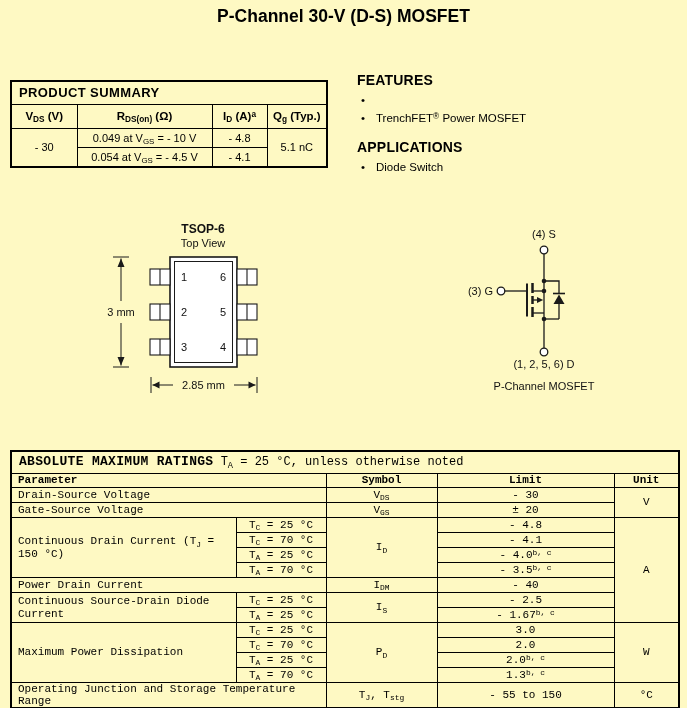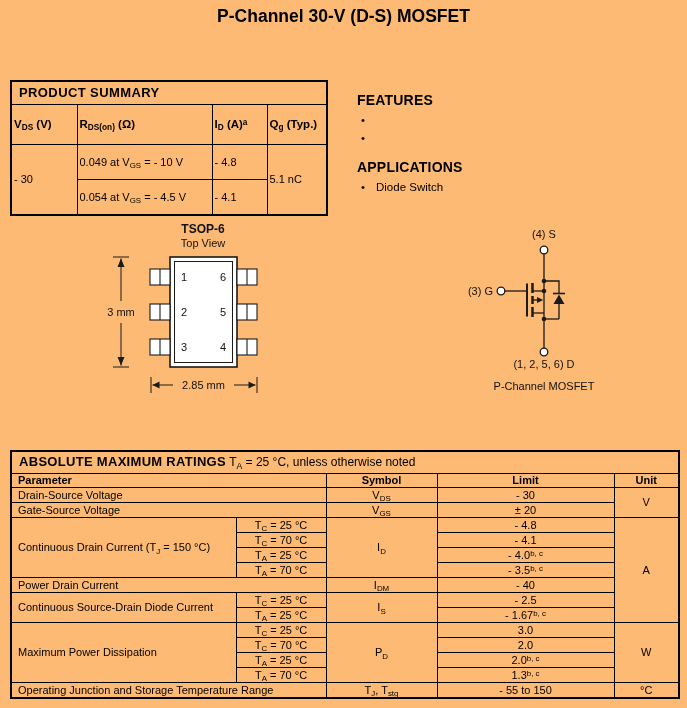--- a/index.html
+++ b/index.html
@@ -1,34 +1,34 @@
 <!DOCTYPE html>
 <html><head>
 <meta charset="utf-8">
 <style>
   html,body{margin:0;padding:0;background:#fff;}
-  .page{position:relative;width:687px;height:708px;background:#fdba74;overflow:hidden;
+  .page{position:relative;width:687px;height:708px;background:#fef9c3;overflow:hidden;
         font-family:"Liberation Sans",sans-serif;color:#000;}
   .page-title{position:absolute;left:0;top:6px;width:100%;text-align:center;
         font-size:17.5px;font-weight:bold;margin:0;}
 
   
   table.ps{position:absolute;left:10px;top:80px;width:316px;border-collapse:collapse;
         table-layout:fixed;border:2px solid #000;}
-  table.ps td{border:1px solid #000;font-size:11px;padding:8px 2px;line-height:1.15;}
+  table.ps td{border:1px solid #000;text-align:center;font-size:11px;padding:0 2px;line-height:1.15;}
   table.ps td.ps-title{font-size:13px;font-weight:bold;text-align:left;padding:2px 7px;
         letter-spacing:0.4px;height:18px;}
   table.ps tr.ps-head td{font-weight:bold;font-size:11.5px;height:23px;}
   table.ps tr.ps-data td{height:18px;}
 
   sub,sup{font-size:0.72em;line-height:0;position:relative;vertical-align:baseline;}
   sub{top:0.28em;} sup{top:-0.4em;}
 
   
-  .features{position:absolute;left:357px;top:92px;width:276px;}
+  .features{position:absolute;left:357px;top:72px;width:276px;}
   .sec-h{font-size:14px;font-weight:bold;letter-spacing:0.2px;margin:0 0 5px 0;}
   .bi{display:flex;font-size:11.5px;margin:2px 0 3px 4px;line-height:1.32;}
   .bullet{width:15px;flex:none;}
   .bi-text.bold{font-weight:bold;}
   .sec-h.app{margin-top:13px;}
 
   
   .badges{position:absolute;left:632px;top:78px;width:50px;text-align:center;}
   .rohs{font-size:16.5px;font-weight:bold;margin-top:8px;line-height:1;}
   .rohs-sub{font-size:6.8px;font-weight:bold;letter-spacing:0.2px;margin-top:1px;}
@@ -41,21 +41,21 @@
   svg.sym{position:absolute;left:440px;top:220px;}
   svg text{font-family:"Liberation Sans",sans-serif;fill:#111;}
   .t-b{font-size:12px;font-weight:bold;}
   .t-r{font-size:11px;}
   .t-s{font-size:11px;}
 
   
   table.amr{position:absolute;left:10px;top:450px;width:668px;border-collapse:collapse;
         table-layout:fixed;border:2px solid #000;}
   table.amr td{border:1px solid #000;font-size:11px;text-align:center;padding:0 4px;
-        height:14px;line-height:1.1;}
+        height:14px;line-height:1.1;font-family:Liberation Mono, monospace;}
   table.amr td.amr-title{text-align:left;font-size:12px;height:17px;padding:2px 7px;}
   table.amr td.amr-title b{font-size:13px;letter-spacing:0.3px;}
   table.amr tr.head td{font-weight:bold;height:13px;}
   table.amr td.left{text-align:left;padding-left:6px;}
 </style>
 </head>
 <body>
 
 <div class="page">
 
@@ -91,20 +91,21 @@
     </tbody>
   </table>
 
   <div class="features">
     <div class="sec-h">FEATURES</div>
     <div class="bi">
       <span class="bullet">•</span>
     </div>
     <div class="bi">
       <span class="bullet">•</span>
+      <div class="bi-text">TrenchFET<sup>®</sup> Power MOSFET</div>
     </div>
     <div class="sec-h app">APPLICATIONS</div>
     <div class="bi">
       <span class="bullet">•</span>
       <div class="bi-text">Diode Switch</div>
     </div>
   </div>
 
 
   <svg class="pkg" width="220" height="185" viewBox="0 0 220 185">

